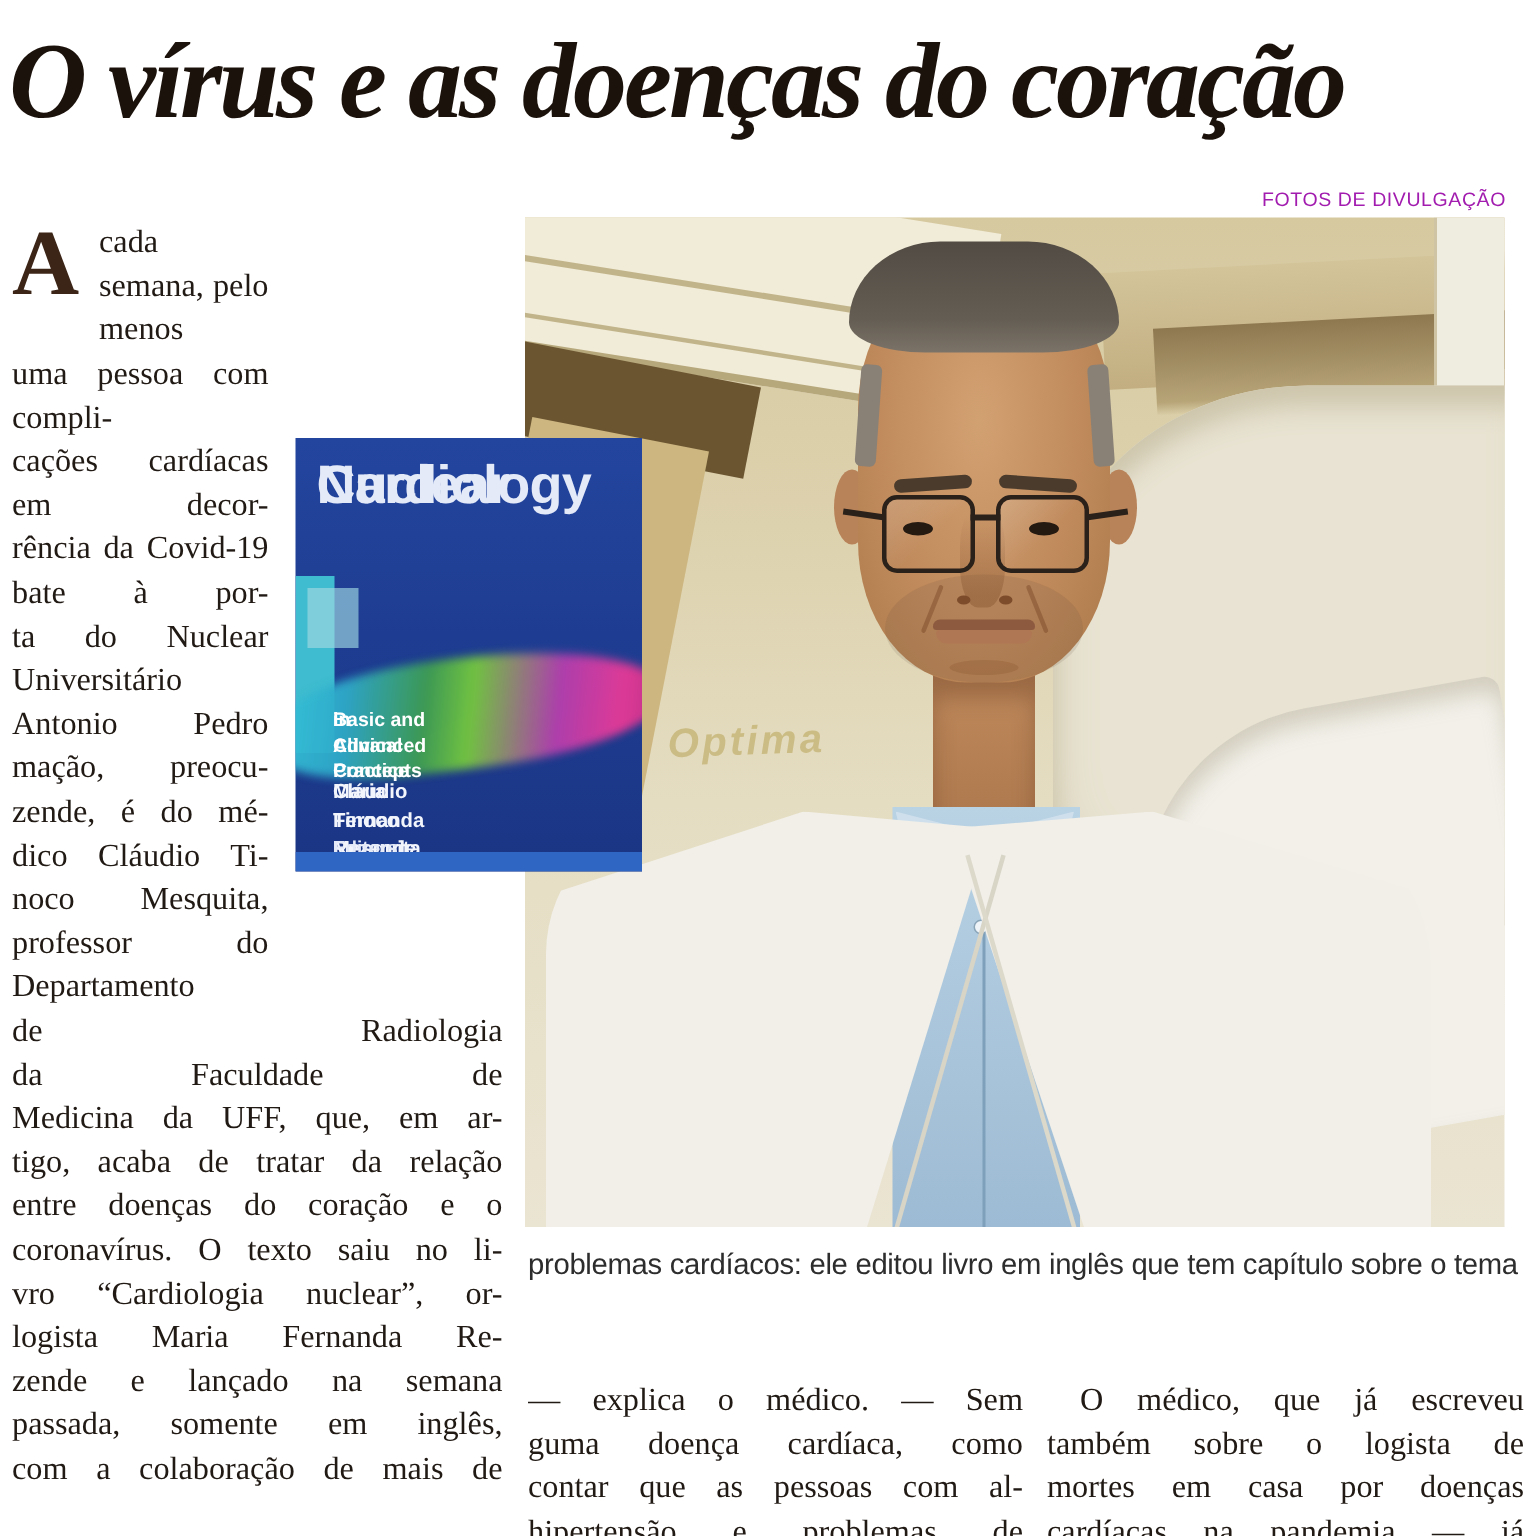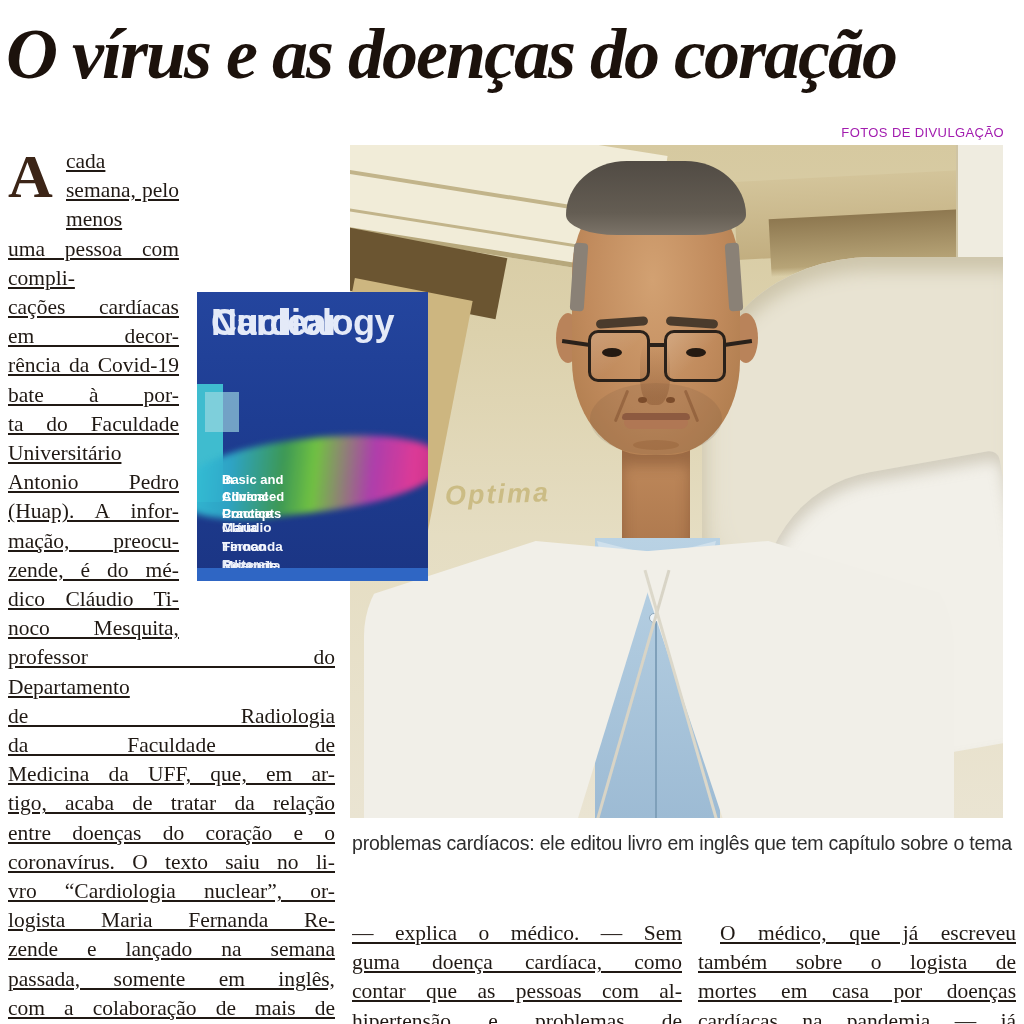--- a/index.html
+++ b/index.html
@@ -21,21 +21,21 @@
     font:italic 700 72px/100px "Liberation Serif",serif;letter-spacing:-2px;
     color:var(--headline-ink);white-space:nowrap;}
 
   
   .credit{position:absolute;right:20px;top:126px;font:400 13px/14px "Liberation Sans",sans-serif;
     color:#a21caf;letter-spacing:.4px;}
 
   
   .textcol{position:absolute;font-family:"Liberation Serif",serif;font-size:21.5px;
     line-height:29.2px;color:var(--ink);}
-  .textcol .line{text-align:justify;text-align-last:justify;overflow:hidden;text-decoration:underline;}
+  .textcol .line{text-align:justify;text-align-last:justify;overflow:hidden;}
   .col1{left:8px;top:147px;width:327px;height:877px;overflow:hidden;}
   .col2{left:352px;top:919px;width:330px;height:105px;overflow:hidden;}
   .col3{left:698px;top:919px;width:318px;height:105px;overflow:hidden;}
   .col3 .line:first-child{padding-left:22px;}
   .dropcap{float:left;width:50px;height:56px;margin:3px 8px 2px 0;
     font:700 62px/52px "Liberation Serif",serif;color:var(--dropcap);}
   .bookspacer{float:right;width:148px;height:351px;margin-top:116.8px;margin-left:8px;}
 
   
   .caption{position:absolute;left:352px;top:830px;width:666px;
@@ -227,24 +227,23 @@
     <div class="bottom-strip"></div>
   </div>
 
   <div class="textcol col1">
     <div class="dropcap">A</div>
     <div class="bookspacer"></div>
   <div class="line">cada semana, pelo menos</div>
       <div class="line">uma pessoa com compli-</div>
       <div class="line">cações cardíacas em decor-</div>
       <div class="line">rência da Covid-19 bate à por-</div>
-      <div class="line">ta do Faculdade</div>
+      <div class="line">ta do Nuclear</div>
       <div class="line">Universitário</div>
       <div class="line">Antonio Pedro</div>
-      <div class="line">(Huap). A infor-</div>
       <div class="line">mação, preocu-</div>
       <div class="line">zende, é do mé-</div>
       <div class="line">dico Cláudio Ti-</div>
       <div class="line">noco Mesquita,</div>
       <div class="line">professor do</div>
       <div class="line">Departamento</div>
       <div class="line">de Radiologia</div>
       <div class="line">da Faculdade de</div>
       <div class="line">Medicina da UFF, que, em ar-</div>
       <div class="line">tigo, acaba de tratar da relação</div>

